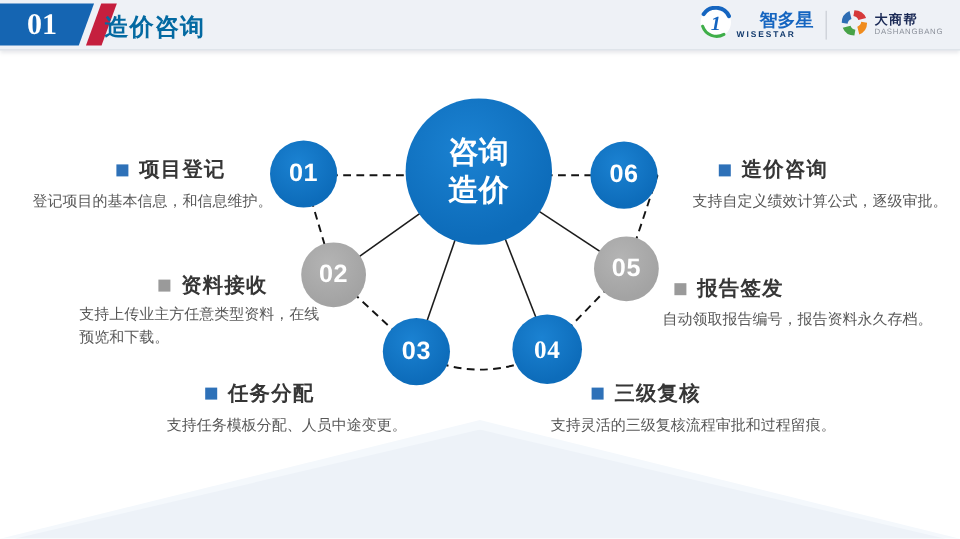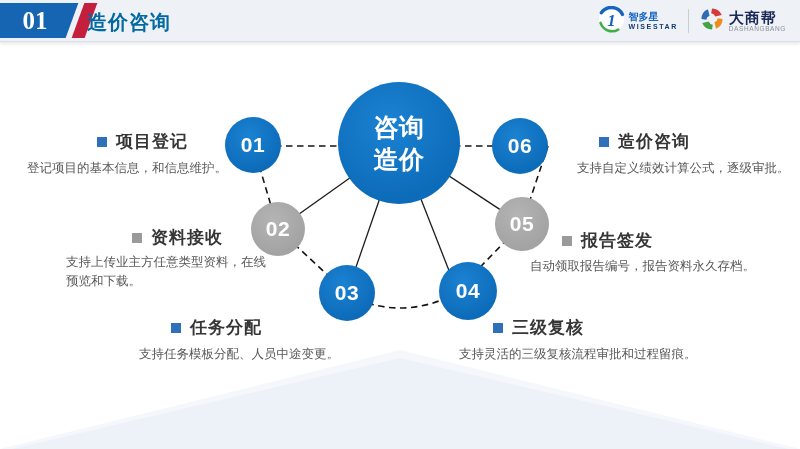--- a/index.html
+++ b/index.html
@@ -18,59 +18,59 @@
                     text-align:center; line-height:35px; padding-left:20px; }
   .hdr-red { position:absolute; left:78px; top:3px; width:13px; height:35px;
              background:#c51f3e; transform:skewX(-20deg); }
   .hdr-title { position:absolute; left:87px; top:9px; font-size:20px; font-weight:bold;
                color:#0369a1; letter-spacing:1px; }
 
   .logos { position:absolute; right:14px; top:6px; height:30px; display:flex;
            align-items:center; gap:10px; }
   .logo { display:flex; align-items:center; gap:4px; }
   .logo-txt { display:flex; flex-direction:column; line-height:1; }
-  .logo1-name { color:#1565c0; font-weight:bold; font-size:10px; }
+  .logo1-name { color:#1565c0; font-weight:bold; font-size:15px;margin-left:19px; }
   .logo1-sub  { color:#123a6d; font-weight:bold; font-size:7px; letter-spacing:1.6px; margin-top:1px; }
-  .logo2-name { color:#1b2a56; font-weight:bold; font-size:15px; letter-spacing:1px; }
+  .logo2-name { color:#1b2a56; font-weight:bold; font-size:11px; letter-spacing:1px; }
   .logo2-sub  { color:#8a8f99; font-size:6.5px; letter-spacing:0.6px; margin-top:1px; }
   .logo-divider { width:1px; height:24px; background:#c9cdd4; }
 
   
   svg.lines { position:absolute; left:0; top:0; z-index:1; }
 
   
   .node { position:absolute; border-radius:50%; display:flex; align-items:center;
           justify-content:center; color:#fff; font-weight:bold; z-index:2;
           font-size:21px; letter-spacing:0.5px; }
   .node.blue { background:radial-gradient(circle at 42% 34%, #1b82d2, #0d6cba 70%); }
   .node.gray { background:radial-gradient(circle at 42% 34%, #b4b4b4, #a3a3a3 70%);text-align:center; }
   #node-c { left:338px; top:82px;  width:122px; height:122px; font-size:25px;
             line-height:1.3; text-align:center; }
   #node-1 { left:225px; top:117px; width:56px; height:56px; }
   #node-2 { left:251px; top:202px; width:54px; height:54px; }
   #node-3 { left:319px; top:265px; width:56px; height:56px; }
-  #node-4 { left:439px; top:262px; width:58px; height:58px; }
+  #node-4 { left:427px; top:262px; width:58px; height:58px;font-family:Liberation Serif, serif; }
   #node-5 { left:495px; top:197px; width:54px; height:54px; }
   #node-6 { left:492px; top:118px; width:56px; height:56px; }
 
   
   .f-label { position:absolute; display:flex; align-items:center; gap:9px; z-index:3; }
   .f-label .bullet { width:10px; height:10px; flex:0 0 10px; }
   .bullet.b-blue { background:#2e71b8; }
   .bullet.b-gray { background:#9a9a9a; }
   .f-label .txt { font-size:17px; font-weight:bold; color:#363636; letter-spacing:1px; }
   .f-desc  { position:absolute; font-size:12.5px; color:#585858; line-height:1.5;
              white-space:nowrap; z-index:3; }
   .f-desc.wrap { white-space:normal; width:200px; }
 
   #f1-label{left:97px;  top:130px;}  #f1-desc{left:27px;  top:159px;}
   #f2-label{left:132px; top:226px;}  #f2-desc{left:66px;  top:253px;}
   #f3-label{left:171px; top:316px;}  #f3-desc{left:139px; top:345px;}
   #f4-label{left:493px; top:316px;}  #f4-desc{left:459px; top:345px;}
-  #f5-label{left:562px; top:229px;}  #f5-desc{left:530px; top:257px;text-align:center;}
+  #f5-label{left:562px; top:229px;}  #f5-desc{left:552px; top:257px;text-align:center;}
   #f6-label{left:599px; top:130px;}  #f6-desc{left:577px; top:159px;}
 
   
   .tri { position:absolute; left:0; width:800px; z-index:0; }
   .tri-back { top:350px; height:99px; background:#f4f8fc;
               clip-path:polygon(50% 0, 100% 100%, 0 100%); }
   .tri-main { top:358px; height:91px; background:#edf2f8;
               clip-path:polygon(50% 0, 98.5% 100%, 1.5% 100%); }
 </style>
 </head>

